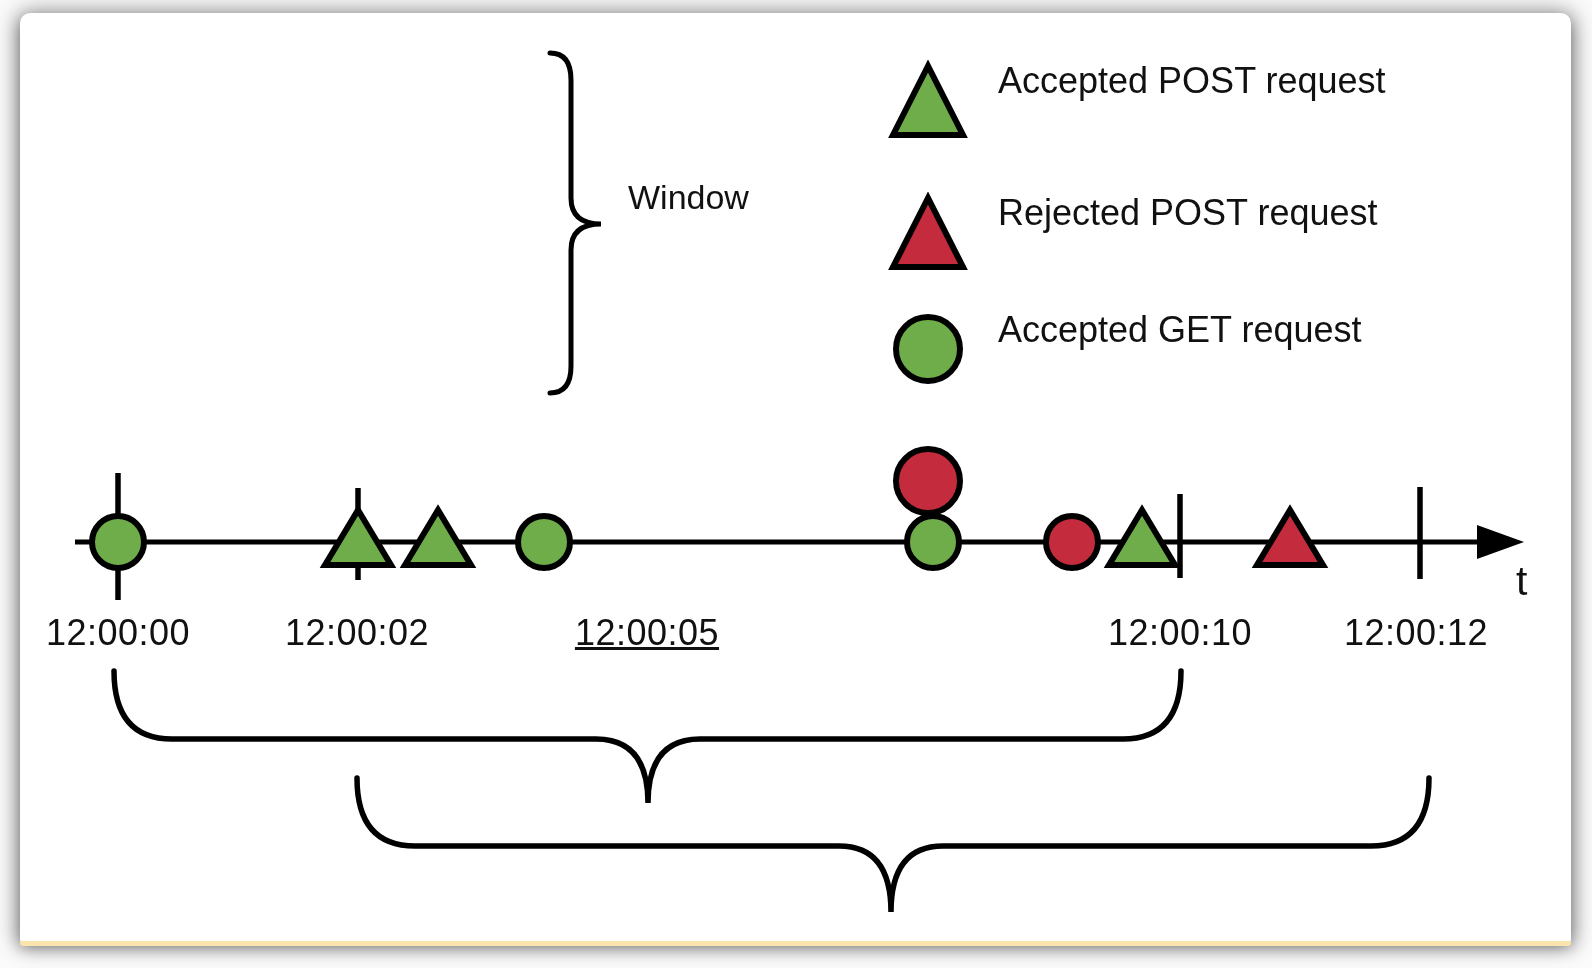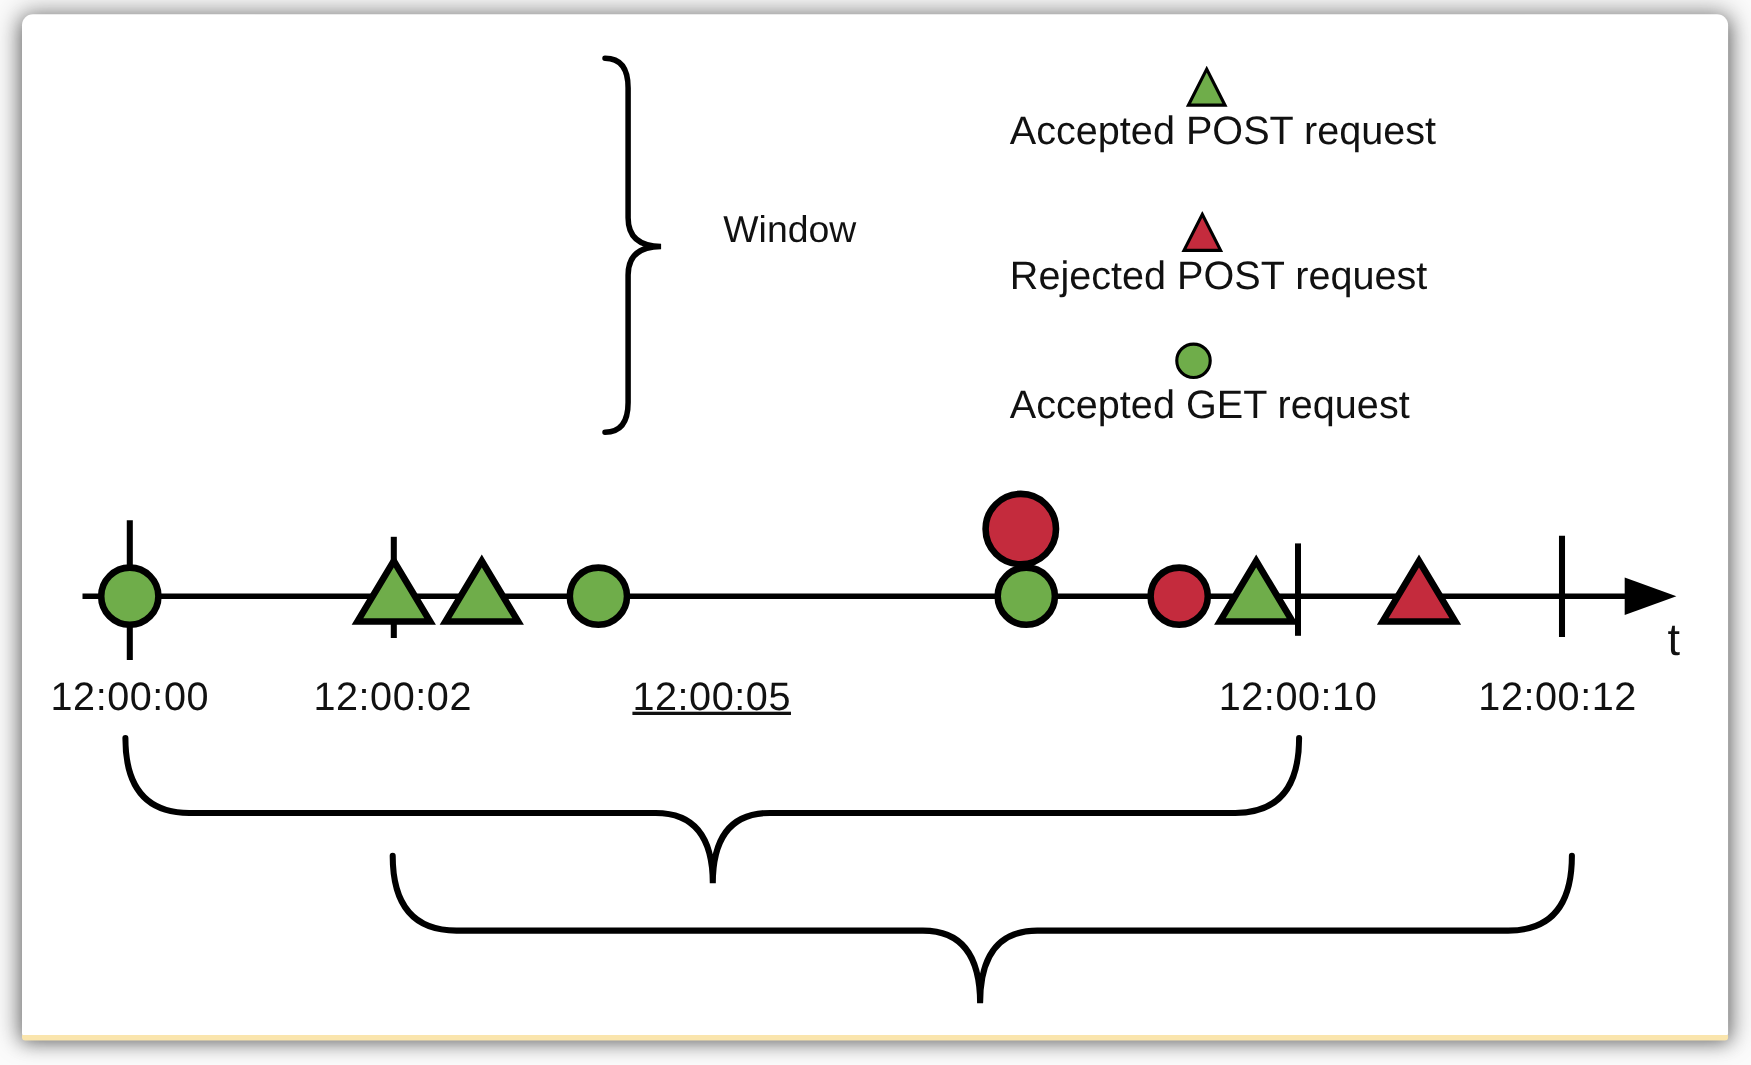--- a/index.html
+++ b/index.html
@@ -12,26 +12,26 @@
     background:#ffffff;
     border-radius:10px 10px 3px 3px;
     box-shadow:0 5px 16px rgba(0,0,0,.45), 0 0 24px 4px rgba(0,0,0,.28);
   }
   .card-bottom-strip{
     position:absolute;left:20px;top:941px;width:1551px;height:5px;
     border-radius:0 0 3px 3px;
   }
   svg.layer{position:absolute;left:0;top:0;z-index:2;}
   .legend-row{
-    position:absolute;left:888px;height:80px;display:flex;align-items:center;z-index:3;flex-direction:column;
+    position:absolute;left:888px;height:80px;display:flex;z-index:3;
   }
   .legend-row .lbl{margin-left:30px;font-size:36px;white-space:nowrap;}
   .window-label{
-    position:absolute;left:628px;top:188px;width:180px;
-    text-align:center;font-size:34px;line-height:43px;z-index:3;
+    position:absolute;left:628px;top:176px;width:180px;
+    text-align:left;font-size:34px;line-height:43px;z-index:3;
   }
   .time-label{
     position:absolute;top:612px;width:220px;text-align:center;
     font-size:36px;letter-spacing:.5px;white-space:nowrap;z-index:3;
   }
   .axis-t{
     position:absolute;left:1516px;top:558px;width:40px;
     font-size:41px;z-index:3;
   }
 </style>

